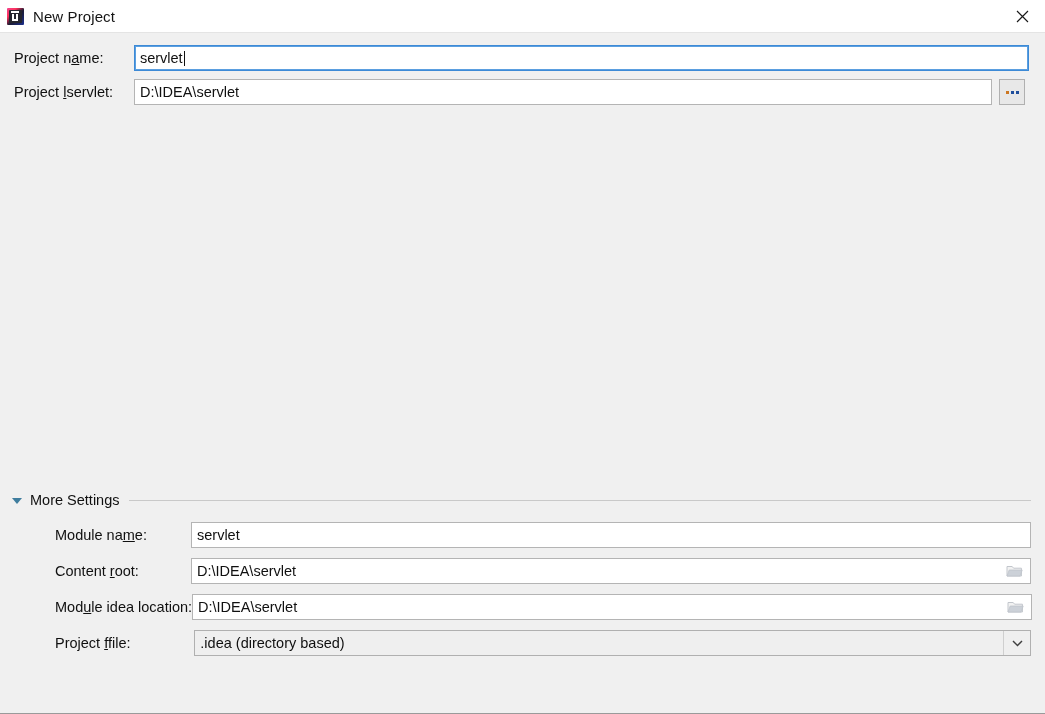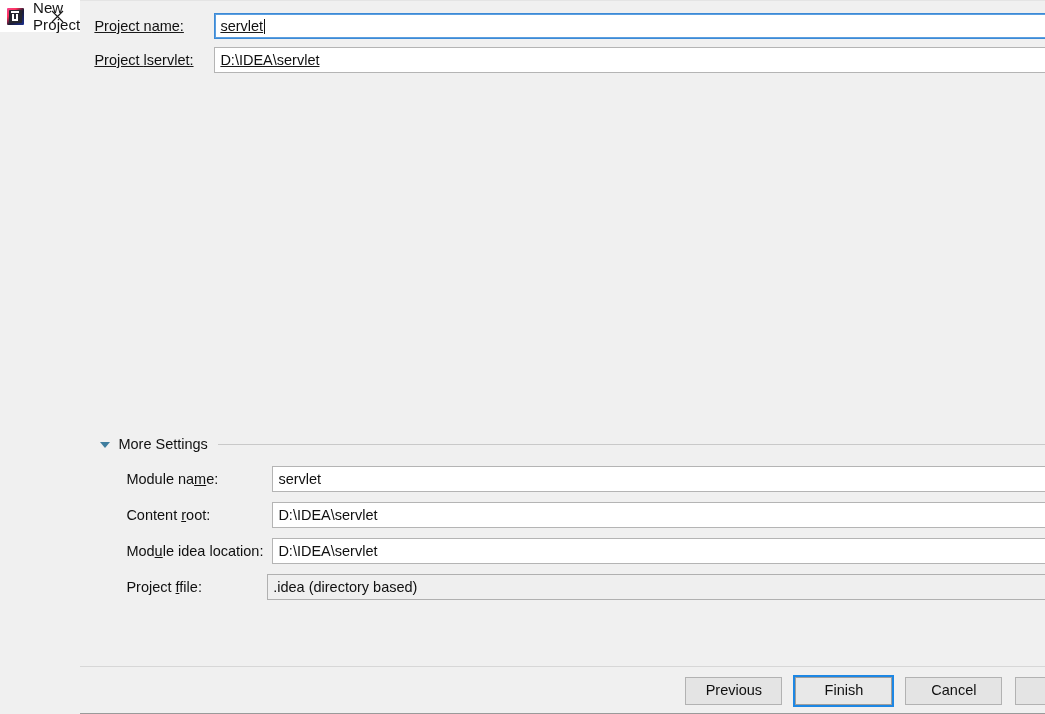--- a/index.html
+++ b/index.html
@@ -17,20 +17,21 @@
     -webkit-font-smoothing: antialiased;
   }
 
   .dialog {
     position: relative;
     width: 1045px;
     height: 714px;
     box-sizing: border-box;
     background: #f0f0f0;
     display: flex;
+    flex-direction: column;
   }
 
   
   .titlebar {
     position: relative;
     height: 32px;
     min-height: 32px;
     background: #ffffff;
     display: flex;
     align-items: center;
@@ -100,21 +101,20 @@
     flex: 1;
     position: relative;
     background: #f0f0f0;
     border-top: 1px solid #e4e4e4;
     box-sizing: border-box;
   }
 
   
   .top-form {
     padding: 12px 16px 0 14px;
-    text-decoration: underline;
   }
   .row {
     display: flex;
     align-items: center;
     margin-bottom: 8px;
   }
   .row .lbl {
     font-size: 14.5px;
     color: #101010;
     white-space: nowrap;
@@ -178,22 +178,22 @@
   }
   .browse-btn .d1 { background: #cc7722; }
   .browse-btn .d2 { background: #1f4e9c; }
   .browse-btn .d3 { background: #1f4e9c; }
 
   
   .more-settings {
     position: absolute;
     left: 0;
     right: 0;
-    top: 432px;
-    padding: 0 14px 0 20px;
+    top: 456px;
+    padding: 0 14px 0 12px;
     box-sizing: border-box;
   }
   .ms-header {
     display: flex;
     align-items: center;
     height: 22px;
   }
   .ms-triangle {
     width: 0; height: 0;
     border-left: 5px solid transparent;
@@ -218,20 +218,21 @@
 
   .ms-body {
     padding-left: 26px;
     padding-top: 10px;
   }
   .ms-row {
     display: flex;
     align-items: center;
     height: 28px;
     margin-bottom: 8px;
+    margin-left: 17px;
   }
   .ms-row .lbl {
     width: 152px;
     font-size: 14.5px;
     color: #101010;
     white-space: nowrap;
   }
   .ms-field-wrap {
     position: relative;
     display: flex;
@@ -425,23 +426,17 @@
               <svg width="11" height="7" viewBox="0 0 11 7">
                 <path d="M1,1 L5.5,5.6 L10,1" stroke="#3f3f3f" stroke-width="1.4" fill="none"></path>
               </svg>
             </span>
           </div>
         </div>
 
       </div>
     </div>
 
-    <div class="footer">
-      <div class="btn">Previous</div>
-      <div class="btn default">Finish</div>
-      <div class="btn">Cancel</div>
-      <div class="btn">Help</div>
-    </div>
 
     <div class="bottom-edge"></div>
 
   </div>
 </div>
 
 </body></html>

